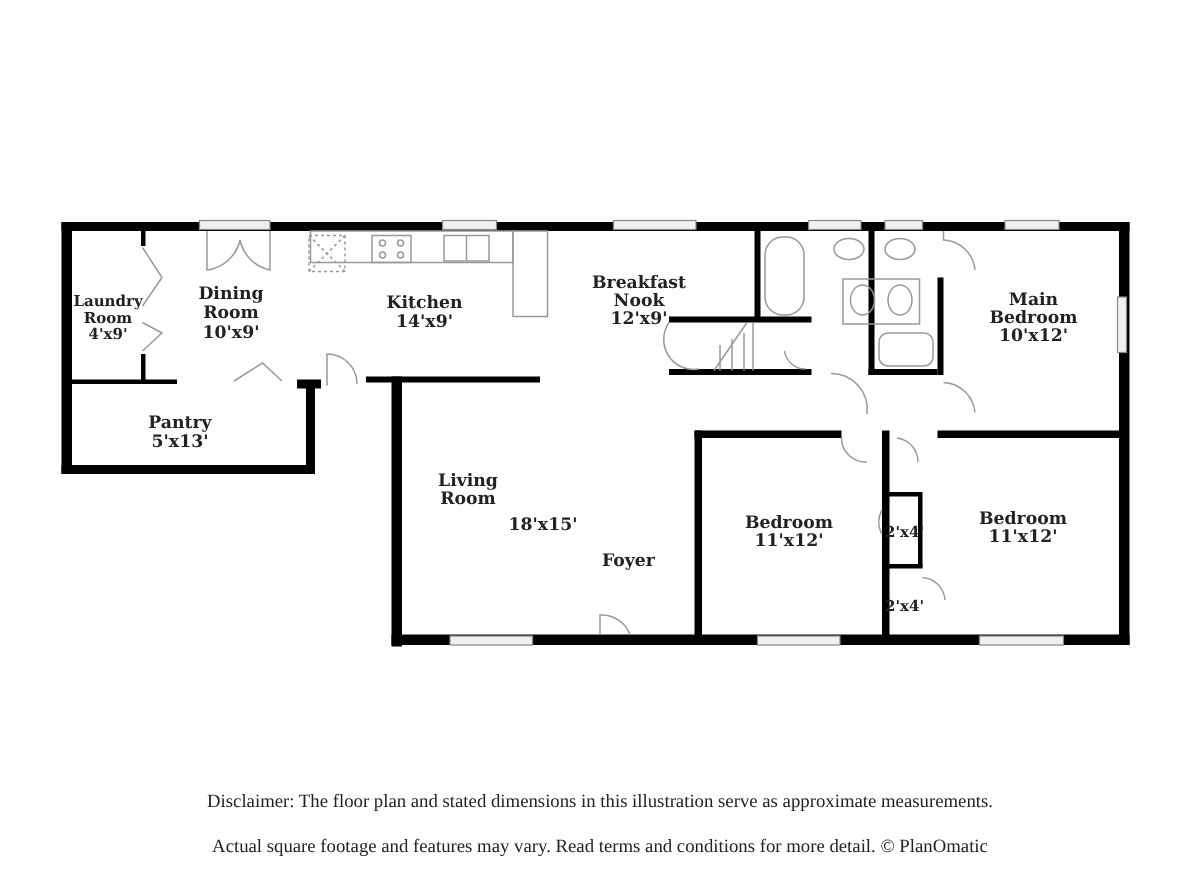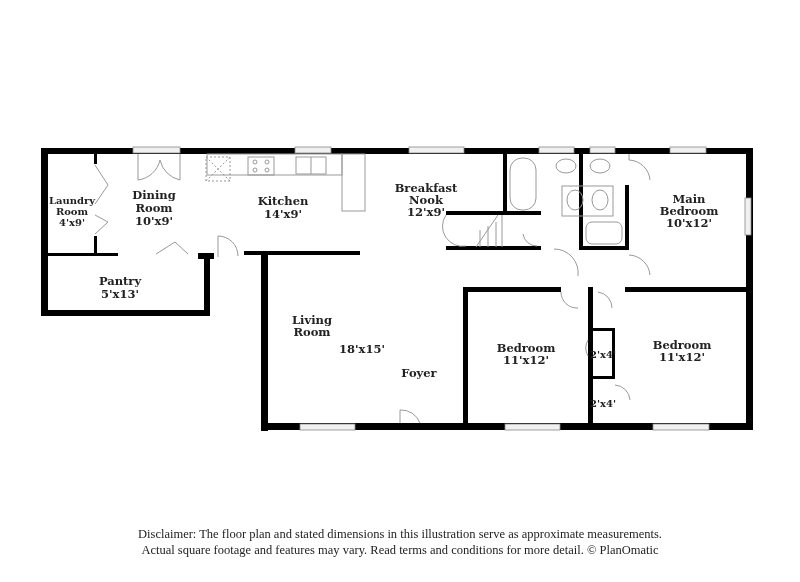--- a/index.html
+++ b/index.html
@@ -3,21 +3,21 @@
 <meta charset="utf-8">
 <style>
   html, body { margin:0; padding:0; background:#ffffff; }
   body { width:800px; height:582px; position:relative; overflow:hidden; font-family:"DejaVu Serif", serif; }
   #plan { position:absolute; left:0; top:0; width:800px; height:582px; }
   .lbl { font-family:"DejaVu Serif", serif; font-weight:bold; fill:#222; text-anchor:middle; }
   .small { font-size:10px; }
   .med { font-size:11.5px; }
   .disclaimer { position:absolute; left:0; width:800px; text-align:center; font-family:"Liberation Serif", serif; font-size:12.5px; color:#222; }
   #disc1 { top:527px; }
-  #disc2 { top:543px; }
+  #disc2 { top:557px; }
 </style>
 </head>
 <body>
 
 <svg id="plan" viewBox="0 0 800 582" xmlns="http://www.w3.org/2000/svg">
   <g fill="#000">
 
     <rect x="41" y="148" width="712" height="6"></rect>
 
     <rect x="41" y="148" width="7" height="168"></rect>

